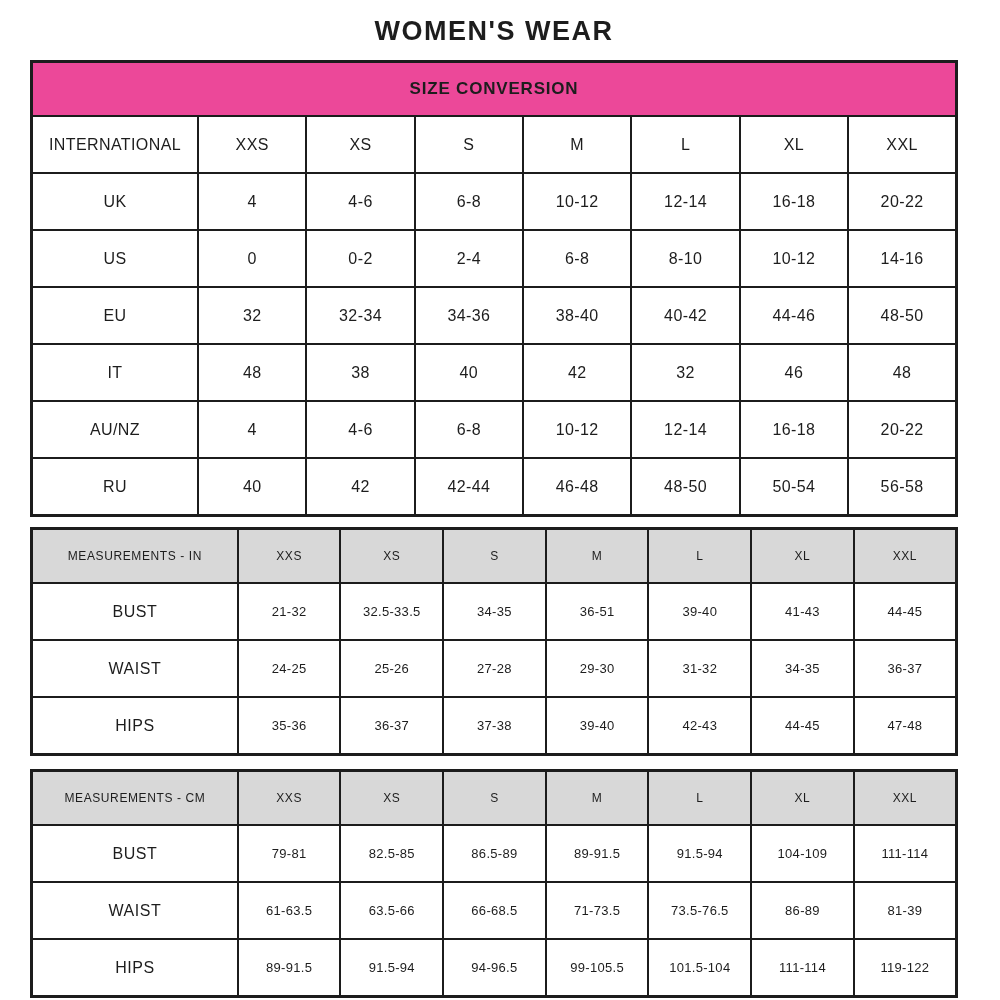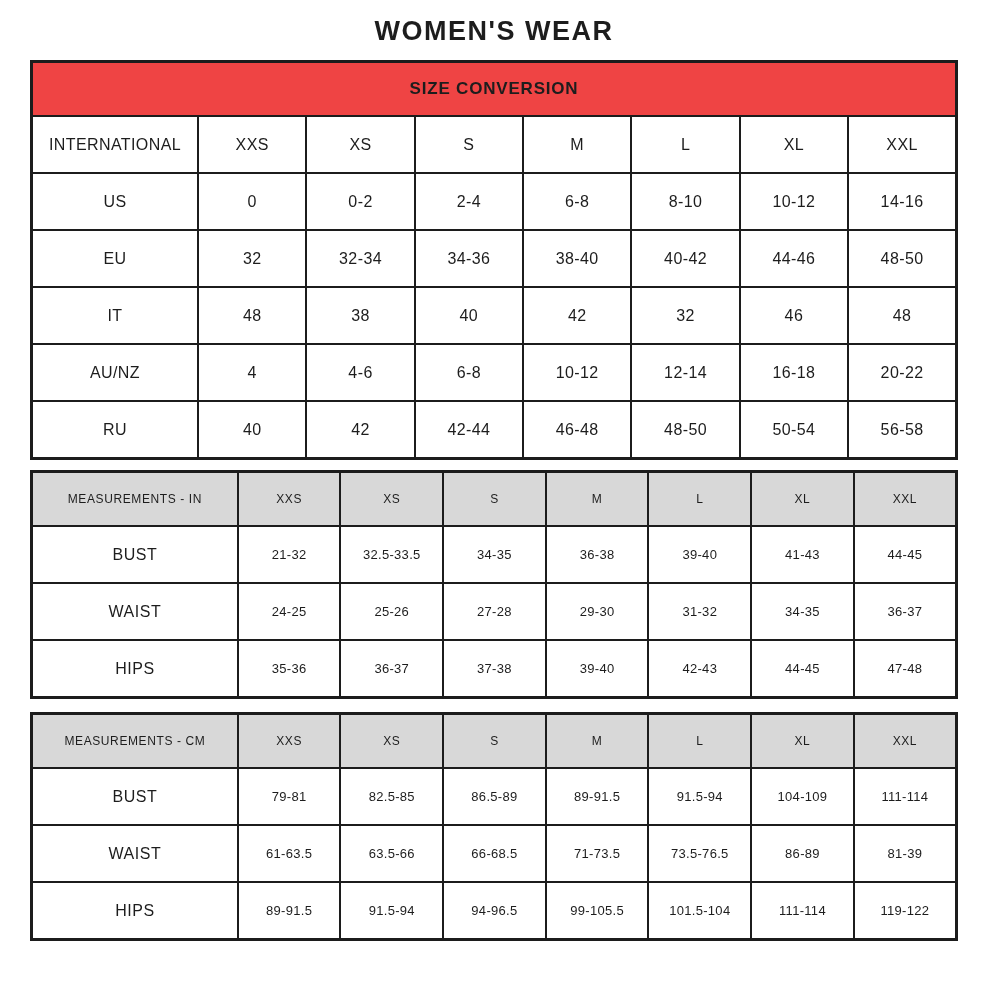--- a/index.html
+++ b/index.html
@@ -31,21 +31,21 @@
     border: 3px solid #1c1c1c;
   }
   table.tbl td, table.tbl th {
     border: 2px solid #1c1c1c;
     padding: 0;
     vertical-align: middle;
     font-weight: 400;
   }
   
   .t1 .banner {
-    background: #ef4444;
+    background: #ec4899;
     height: 52px;
     font-size: 17px;
     font-weight: 700;
     letter-spacing: 0.8px;
   }
   .t1 td { height: 55px; font-size: 16px; letter-spacing: 0.4px; }
   
   .tm th {
     background: #d8d8d8;
     height: 52px;
@@ -84,20 +84,30 @@
         <td>INTERNATIONAL</td>
         <td>XXS</td>
         <td>XS</td>
         <td>S</td>
         <td>M</td>
         <td>L</td>
         <td>XL</td>
         <td>XXL</td>
       </tr>
       <tr>
+        <td>UK</td>
+        <td>4</td>
+        <td>4-6</td>
+        <td>6-8</td>
+        <td>10-12</td>
+        <td>12-14</td>
+        <td>16-18</td>
+        <td>20-22</td>
+      </tr>
+      <tr>
         <td>US</td>
         <td>0</td>
         <td>0-2</td>
         <td>2-4</td>
         <td>6-8</td>
         <td>8-10</td>
         <td>10-12</td>
         <td>14-16</td>
       </tr>
       <tr>
@@ -163,21 +173,21 @@
         <th>M</th>
         <th>L</th>
         <th>XL</th>
         <th>XXL</th>
       </tr>
       <tr>
         <td class="rowlabel">BUST</td>
         <td>21-32</td>
         <td>32.5-33.5</td>
         <td>34-35</td>
-        <td>36-38</td>
+        <td>36-51</td>
         <td>39-40</td>
         <td>41-43</td>
         <td>44-45</td>
       </tr>
       <tr>
         <td class="rowlabel">WAIST</td>
         <td>24-25</td>
         <td>25-26</td>
         <td>27-28</td>
         <td>29-30</td>

